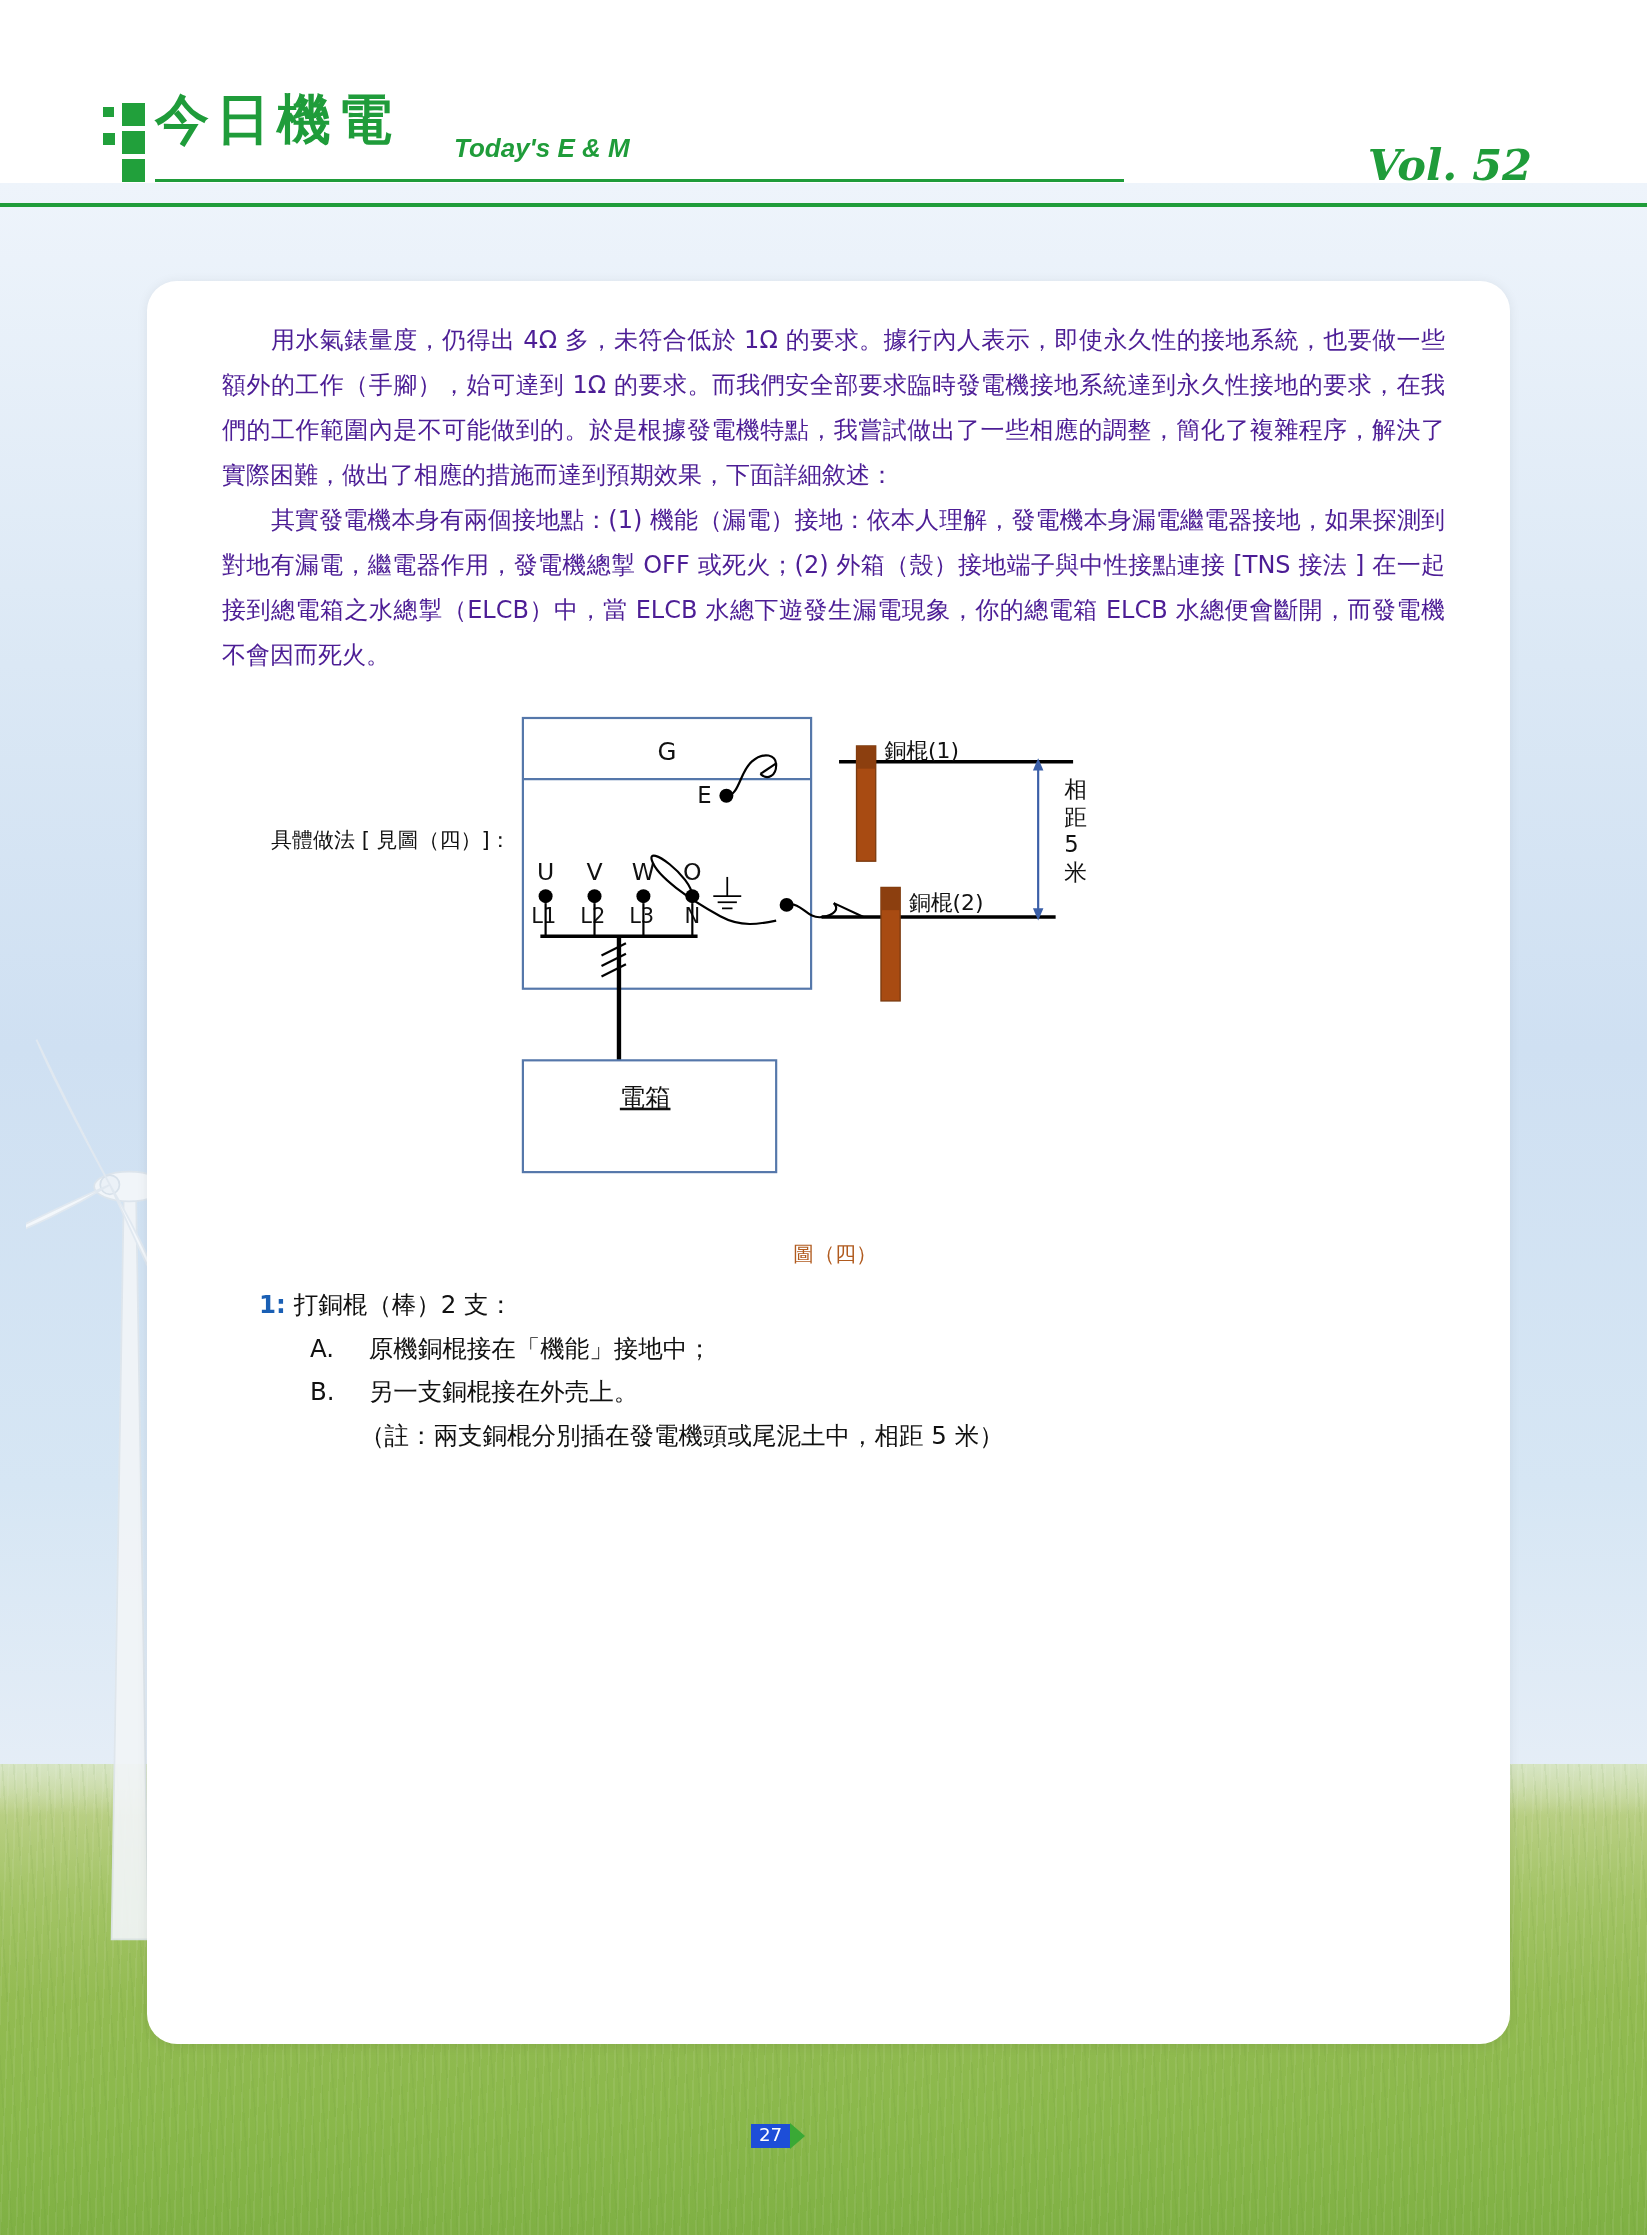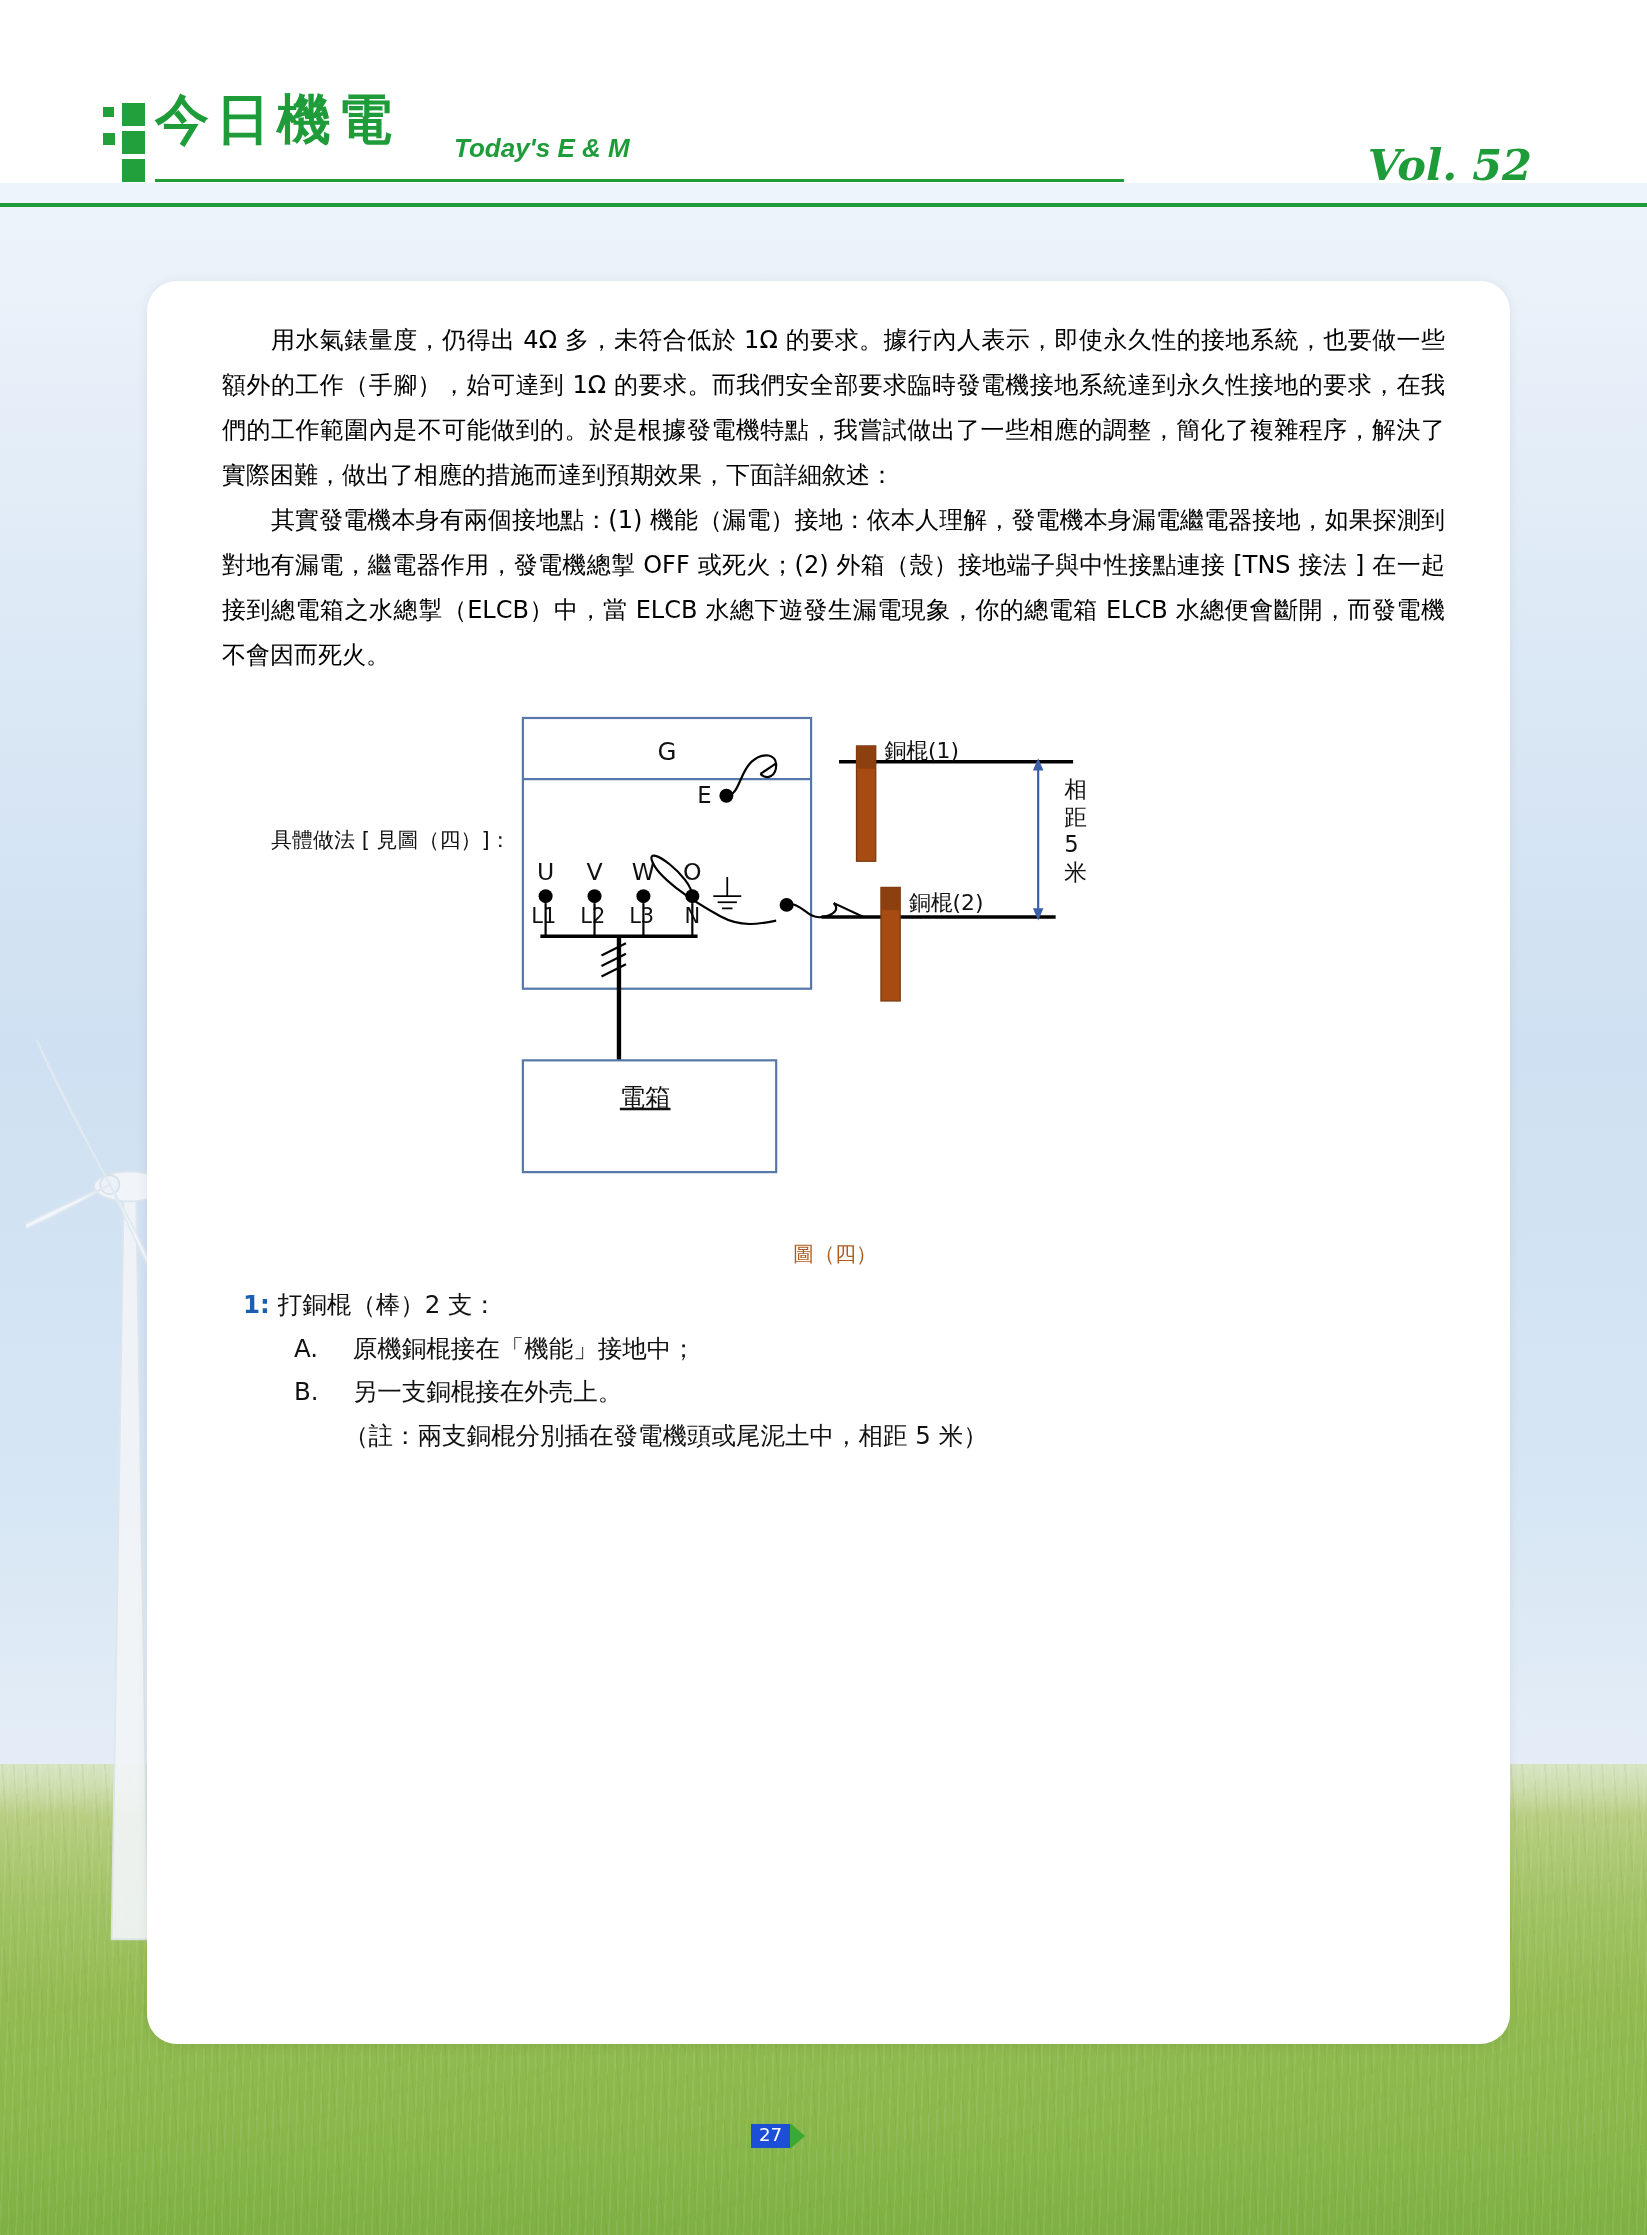--- a/index.html
+++ b/index.html
@@ -124,21 +124,21 @@
     box-shadow: 0 1.7px 12.2px rgba(0,0,0,0.07);
   }
 
   .body-text {
     position: absolute;
     left: 75px; top: 37px;
     width: 1223px;
     font-family: "DejaVu Sans", sans-serif;
     font-size: 24px;
     line-height: 45px;
-    color: #000000;
+    color: #4c1d95;
     text-align: justify;
   }
   .body-text p { margin: 0; }
   .indent { text-indent: 49px; }
   .para-gap { margin-top: 0px; }
   .spec-line {
     position: absolute;
     left: 75px; top: 342px;
     font-size: 21px;
     color: #111;
@@ -166,21 +166,21 @@
   
   .list {
     position: absolute;
     left: 96px;
     top: 1003px;
     width: 1205px;
     font-size: 24.5px;
     color: #111;
     line-height: 42px;
   }
-  .li { position: relative; margin-bottom: 1.7px; white-space: nowrap; }
+  .li { position: relative; margin-bottom: 1.7px; white-space: nowrap; margin-left: 16px; }
   .num { color: #1a5fb4; font-weight: 600; }
   .sub { padding-left: 51px; white-space: nowrap; }
   .sub .lbl { display: inline-block; width: 51px; }
   .note { padding-left: 101px; white-space: nowrap; }
 
   
   .pagenum-wrap {
     position: absolute;
     left: 751px;
     top: 2121px;

